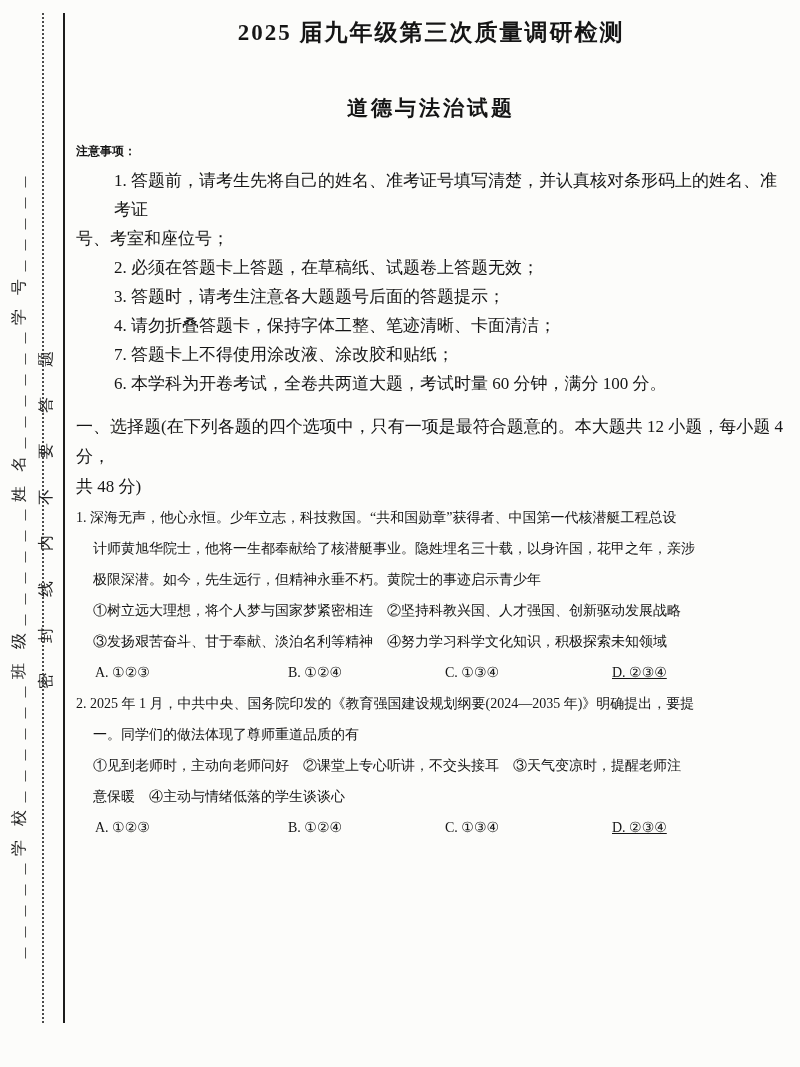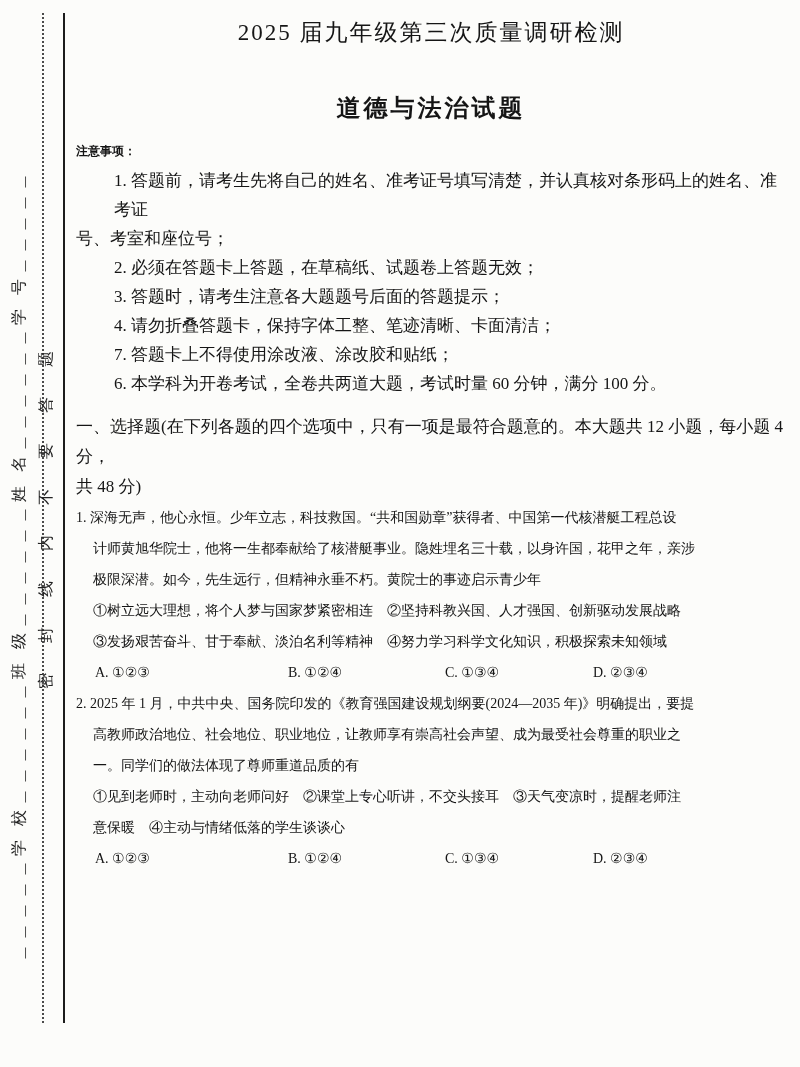--- a/index.html
+++ b/index.html
@@ -32,39 +32,39 @@
     text-align:center;white-space:nowrap;
     font-size:16px;letter-spacing:30px;color:#222;
   }
   
   .content{
     position:absolute;left:65px;top:0;width:727px;
     padding:0 6px 0 11px;box-sizing:border-box;
   }
   .title{
     margin:16px 0 0;text-align:center;
-    font-size:23px;font-weight:normal;letter-spacing:2px;line-height:34px;
+    font-size:23px;font-weight:bold;letter-spacing:2px;line-height:34px;
   }
   .subtitle{
     margin:42px 0 0;text-align:center;
-    font-size:24px;font-weight:bold;letter-spacing:3px;line-height:32px;
+    font-size:21px;font-weight:bold;letter-spacing:3px;line-height:32px;
   }
   .notice{margin-top:13px;font-size:17px;line-height:29px;}
   .notice .nh{font-weight:bold;font-size:12px;}
   .notice .ind{padding-left:38px;}
   .sec{margin-top:14px;font-size:17px;line-height:30px;}
   .sec b{font-weight:normal;}
   .q{font-size:14px;line-height:31px;}
   .q .cont{padding-left:17px;}
   .choices{position:relative;height:31px;}
   .choices span{position:absolute;top:0;}
   .choices .cA{left:19px;}
   .choices .cB{left:212px;}
   .choices .cC{left:369px;}
-  .choices .cD{left:517px;}
+  .choices .cD{left:536px;text-decoration:underline;}
 </style>
 </head>
 <body>
 
 <div class="page">
 
   <div class="seal-dotted"></div>
   <div class="seal-solid"></div>
   <div class="fields-rot">＿＿＿＿＿学 校＿＿＿＿＿＿班 级＿＿＿＿＿＿姓 名＿＿＿＿＿＿学 号＿＿＿＿＿</div>
   <div class="seal-rot">密封线内不要答题</div>
@@ -99,21 +99,20 @@
       <div class="choices">
         <span class="cA">A. ①②③</span>
         <span class="cB">B. ①②④</span>
         <span class="cC">C. ①③④</span>
         <span class="cD">D. ②③④</span>
       </div>
     </div>
 
     <div class="q">
       <div>2. 2025 年 1 月，中共中央、国务院印发的《教育强国建设规划纲要(2024—2035 年)》明确提出，要提</div>
-      <div class="cont">高教师政治地位、社会地位、职业地位，让教师享有崇高社会声望、成为最受社会尊重的职业之</div>
       <div class="cont">一。同学们的做法体现了尊师重道品质的有</div>
       <div class="cont">①见到老师时，主动向老师问好　②课堂上专心听讲，不交头接耳　③天气变凉时，提醒老师注</div>
       <div class="cont">意保暖　④主动与情绪低落的学生谈谈心</div>
       <div class="choices">
         <span class="cA">A. ①②③</span>
         <span class="cB">B. ①②④</span>
         <span class="cC">C. ①③④</span>
         <span class="cD">D. ②③④</span>
       </div>
     </div>

